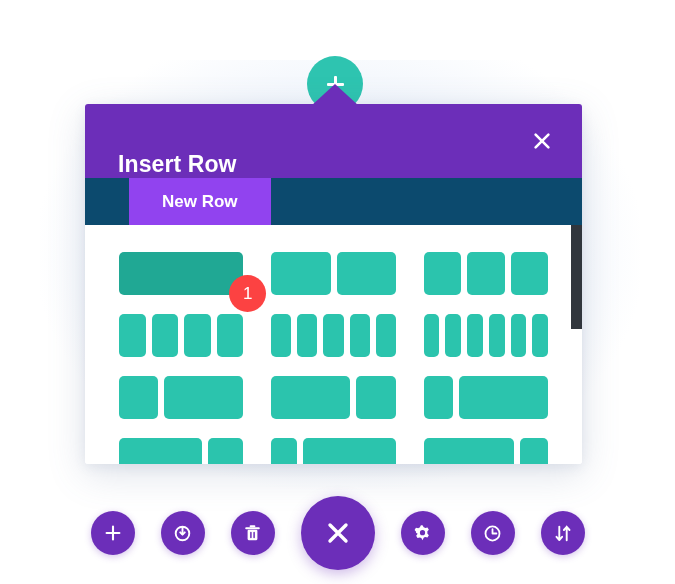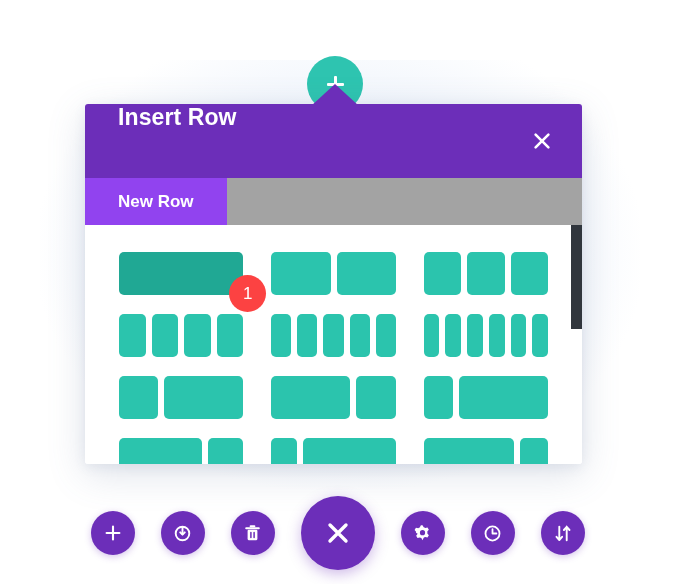--- a/index.html
+++ b/index.html
@@ -84,21 +84,21 @@
     border-bottom: 22px solid #6c2eb9;
     z-index: 7;
   }
 
   
   .modal-header {
     position: relative;
     height: 74px;
     background: #6c2eb9;
     display: flex;
-    align-items: flex-start;
+    align-items: flex-end;
     padding: 0 0 0 33px;
   }
   .modal-title {
     color: #ffffff;
     font-size: 23px;
     font-weight: bold;
     letter-spacing: 0.1px;
   }
   .close-btn {
     position: absolute;
@@ -107,21 +107,22 @@
     width: 30px; height: 30px;
     display: flex; align-items: center; justify-content: center;
     cursor: pointer;
   }
   .close-btn svg { display: block; }
 
   
   .modal-tabs {
     display: flex;
     height: 47px;
-    background: #a3a3a3;
+    background: #0c4a6e;
+    padding-left: 44px;
   }
   .tab {
     display: flex;
     align-items: center;
     padding: 0 33px;
     color: #ffffff;
     font-size: 17px;
     font-weight: bold;
     cursor: pointer;
     background: #7c3ad0;

